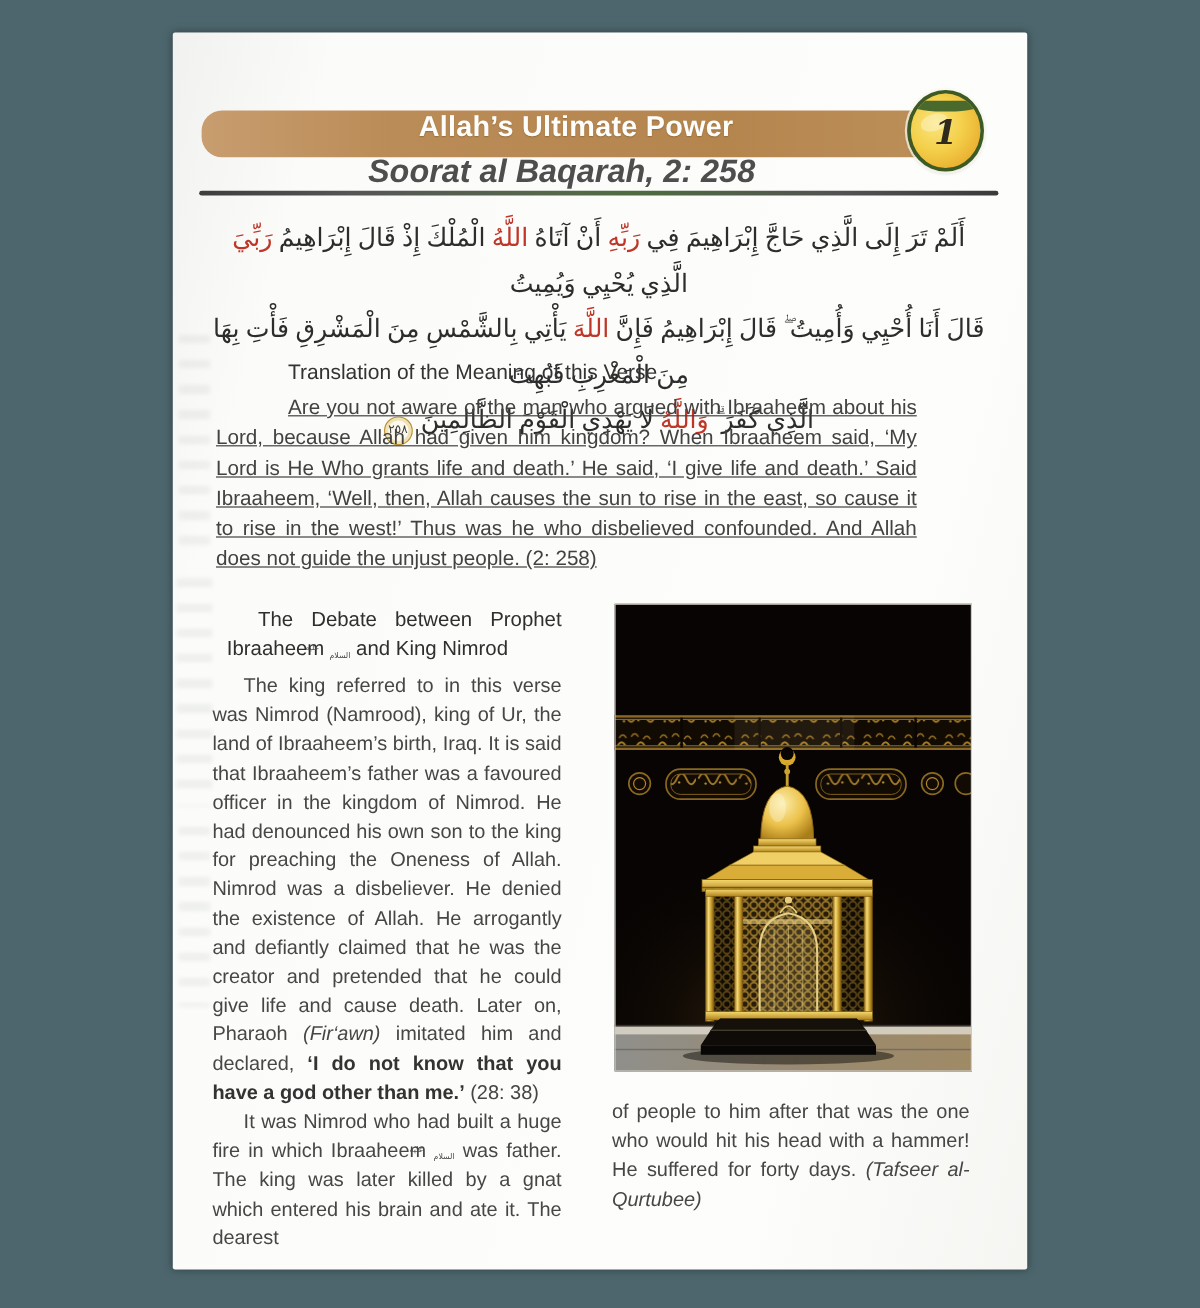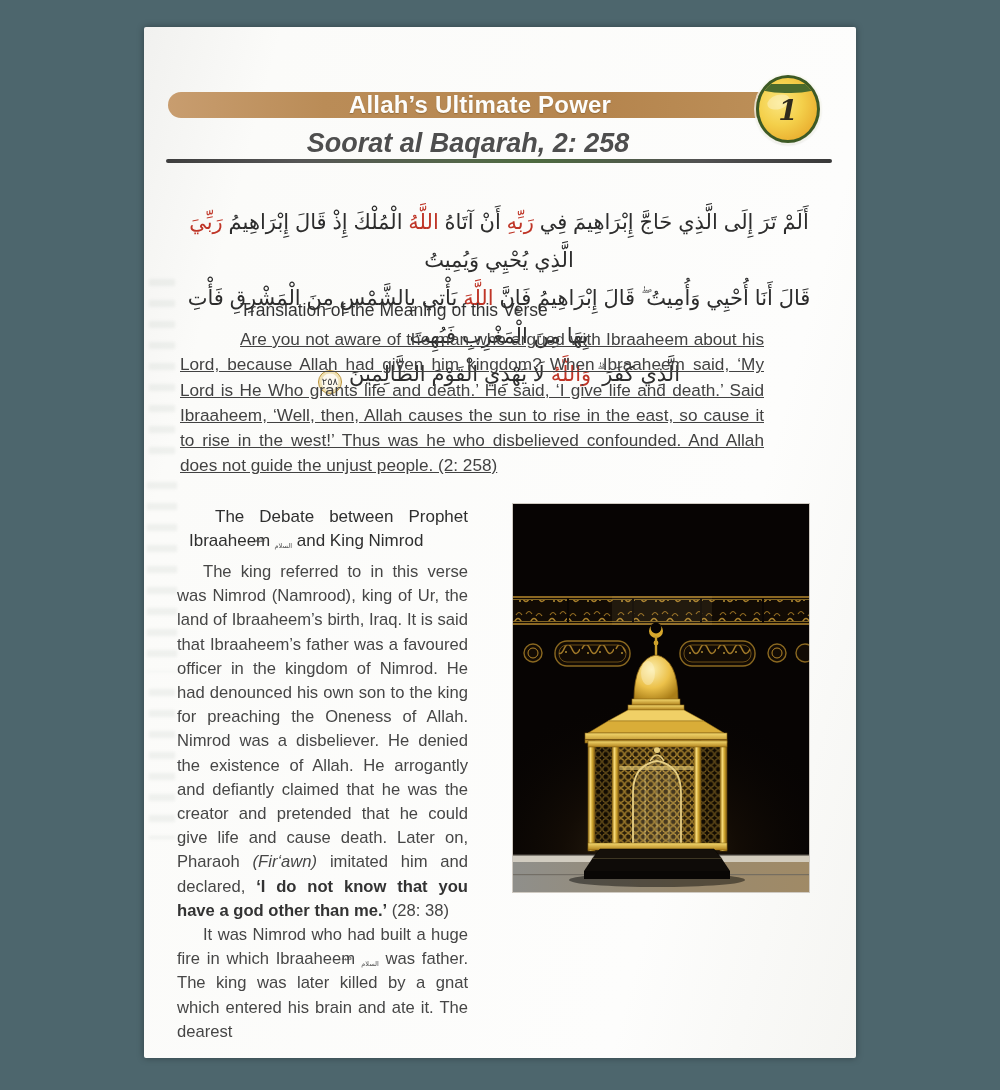--- a/index.html
+++ b/index.html
@@ -9,44 +9,44 @@
         background:linear-gradient(105deg,#f1f1ef 0%,#fbfbf9 14%,#fdfdfc 75%,#f5f5f2 100%);
         box-shadow:0 0 7px rgba(0,0,0,.35);}
   
   .ghost{position:absolute;filter:blur(1.6px);opacity:.55;
          background:repeating-linear-gradient(180deg,rgba(146,158,148,.22) 0 7px,transparent 7px 21px);}
   .g1{left:5px;top:252px;width:26px;height:175px;}
   .g2{left:3px;top:455px;width:30px;height:190px;}
   .g3{left:5px;top:662px;width:26px;height:150px;}
 
   
-  .title-bar{position:absolute;left:24px;top:65px;width:624px;height:26px;border-radius:17px;
+  .title-bar{position:absolute;left:24px;top:65px;width:624px;height:39px;border-radius:17px;
              background:linear-gradient(90deg,#c89d6f 0%,#ba8c57 25%,#b5854e 70%,#bd9059 100%);
-             display:flex;align-items:center;justify-content:center;}
+             display:flex;align-items:flex-start;justify-content:center;}
   .title-bar span{color:#fdfdfb;font-size:24px;font-weight:bold;letter-spacing:.2px;
                   text-shadow:0 1px 1px rgba(90,60,20,.35);}
   .badge{position:absolute;left:612px;top:48px;width:58px;height:62px;border-radius:50%;
          border:3px solid #3d5a25;overflow:hidden;
          background:radial-gradient(circle at 36% 40%,#fae57e 0%,#f4d04b 42%,#e9ad2e 80%,#d89a22 100%);
          box-shadow:0 0 0 2px rgba(250,250,240,.75),0 1px 3px rgba(0,0,0,.3);}
   .badge .band{position:absolute;left:-4%;top:9%;width:108%;height:15%;background:#4a6a2d;
                border-radius:0 0 45% 45%/0 0 70% 70%;}
   .badge .gloss{position:absolute;left:14%;top:28%;width:40%;height:22%;border-radius:50%;
                 background:rgba(255,255,245,.35);transform:rotate(-18deg);}
   .badge .num{position:absolute;left:0;top:26%;width:100%;text-align:center;
               font-family:"DejaVu Serif",serif;font-style:italic;font-weight:bold;
               font-size:28px;color:#2e2a1d;}
   .subtitle{position:absolute;left:0;top:101px;width:648px;text-align:center;
             font-style:italic;font-weight:bold;font-size:27px;color:#4e4e4e;}
   .rule{position:absolute;left:22px;top:132px;width:666px;height:4px;border-radius:2px;
         background:linear-gradient(90deg,#3e3e3e 0%,#565656 20%,#55684a 45%,#4e6b40 55%,#525252 80%,#3a3a3a 100%);}
 
   
   .arabic{position:absolute;left:30px;top:152px;width:650px;text-align:center;direction:rtl;
-          font-family:Liberation Sans, sans-serif;font-size:21px;line-height:38px;color:#2d2d2d;margin-top:24px;}
+          font-family:Liberation Serif, serif;font-size:21px;line-height:38px;color:#2d2d2d;}
   .arabic .red{color:#bf3527;}
   .ayah-mark{display:inline-block;width:22px;height:22px;line-height:22px;border-radius:50%;
              border:1.5px solid #b99034;box-shadow:inset 0 0 0 2.5px #f0e2b4;background:#fdf9ee;
              font-size:10px;color:#3a3a3a;vertical-align:-4px;margin-right:7px;}
 
   
   .translation{position:absolute;left:36px;top:270px;width:584px;color:#3f3f3f;}
   .t-head{font-weight:normal;font-size:17.5px;color:#333;padding-left:60px;line-height:26px;}
   .t-body{margin:4px 0 0 0;font-size:17.2px;line-height:25.3px;text-align:justify;
           text-indent:60px;color:#424242;text-decoration:underline;}
@@ -237,16 +237,17 @@
             <polygon points="88,346 202,346 210,356 80,356" fill="#15100a" stroke="#000" stroke-width="0.5"></polygon>
             <polygon points="80,356 210,356 218,368 72,368" fill="#0e0b08"></polygon>
             <rect x="72" y="368" width="146" height="8" fill="#090705"></rect>
             <rect x="80" y="355" width="130" height="1" fill="rgba(200,180,120,0.25)"></rect>
           </g>
         </g>
 
         <rect x="0.5" y="0.5" width="297" height="389" fill="none" stroke="#cfcac2" stroke-width="1"></rect>
       </svg>
 
+      <p class="body-text"><span>of people to him after that was the one who would hit his head with a hammer! He suffered for forty days. </span><em>(Tafseer al-Qurtubee)</em></p>
     </div>
 
   </div>
 </div>
 
 </body></html>

